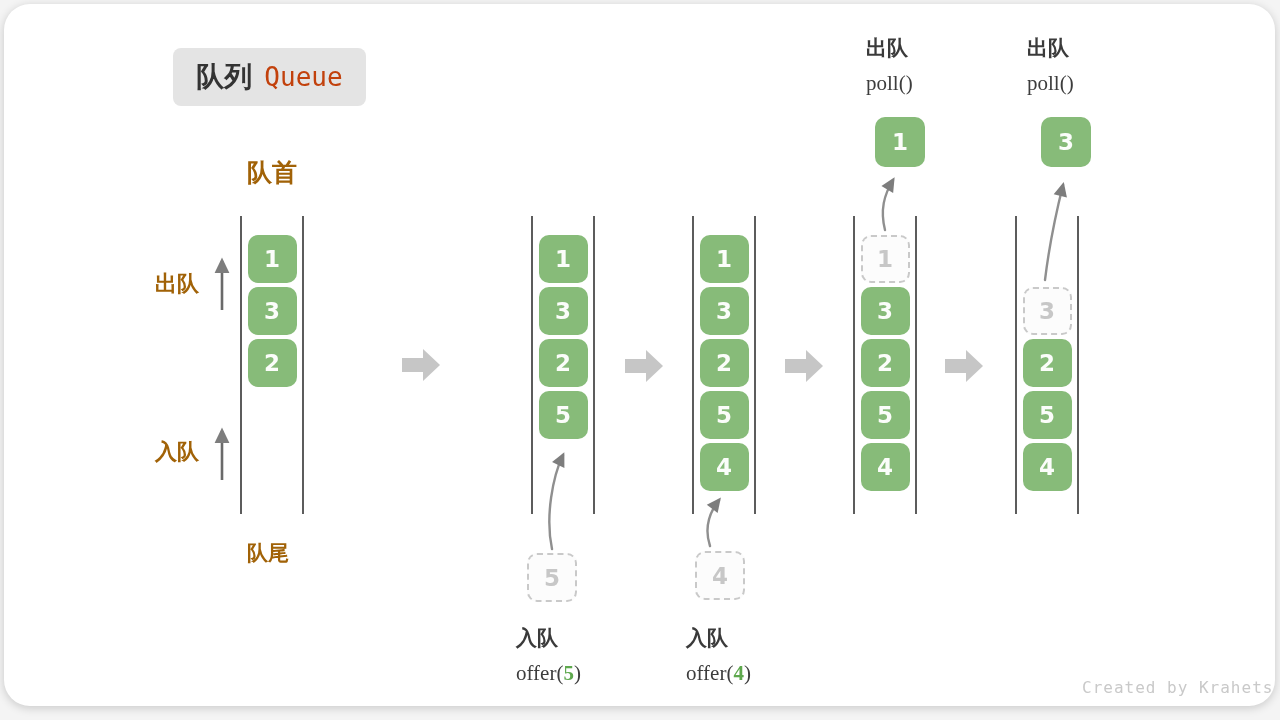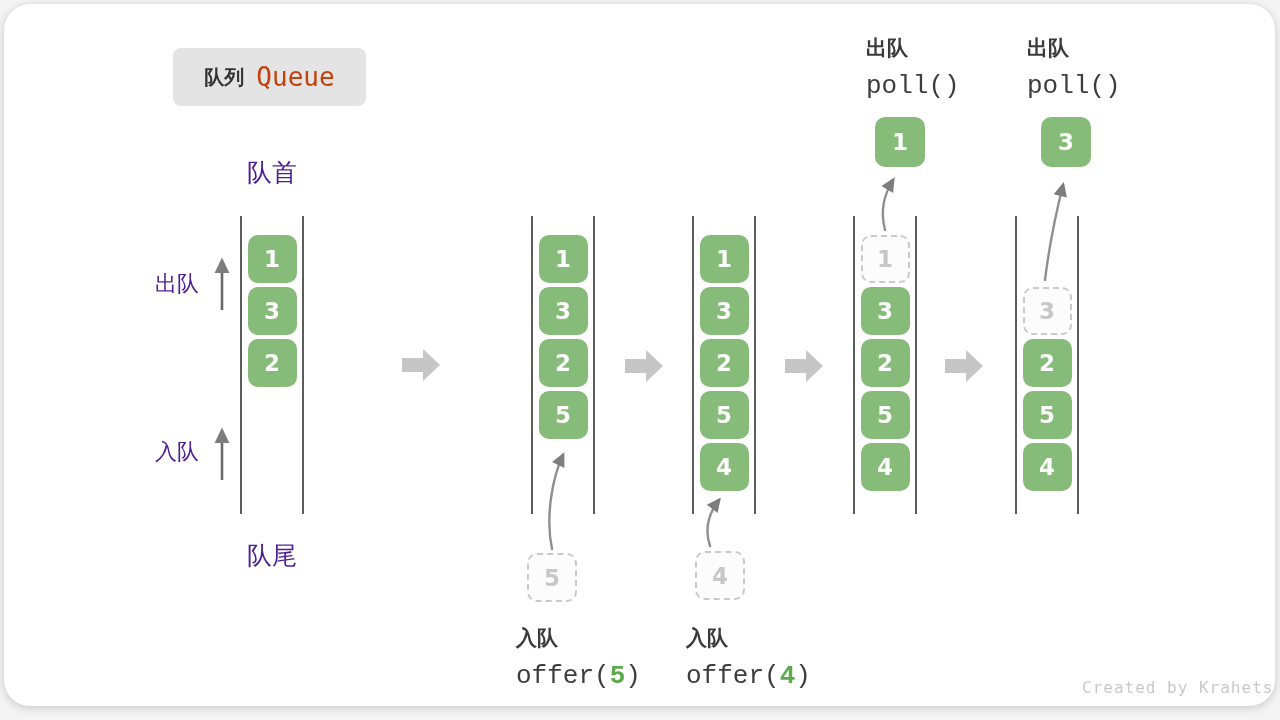--- a/index.html
+++ b/index.html
@@ -11,42 +11,42 @@
   .card {
     position: absolute; left: 4px; top: 4px; width: 1271px; height: 702px;
     background: #ffffff; border-radius: 26px;
     box-shadow: 0 2px 10px rgba(0,0,0,0.18);
   }
   .title-box {
     position: absolute; left: 169px; top: 44px; width: 193px; height: 58px;
     background: #e4e4e4; border-radius: 8px;
     display: flex; align-items: center; justify-content: center; gap: 12px;
   }
-  .title-zh { font-size: 20px; font-weight: bold; color: #333333; }
+  .title-zh { font-size: 28px; font-weight: bold; color: #333333; }
   .title-en { font-family: "DejaVu Sans Mono", monospace; font-size: 26px; color: #c2410c; }
-  .lbl { position: absolute; font-weight: normal; color: #4c1d95; white-space: nowrap; }
+  .lbl { position: absolute; font-weight: bold; color: #a16207; white-space: nowrap; }
   .lbl.front   { left: 243px; top: 152px; font-size: 25px; }
-  .lbl.rear    { left: 243px; top: 535px; font-size: 25px; }
+  .lbl.rear    { left: 243px; top: 535px; font-size: 21px; }
   .lbl.dequeue { left: 151px; top: 265px; font-size: 22px; }
   .lbl.enqueue { left: 151px; top: 433px; font-size: 22px; }
   .vline { position: absolute; width: 2px; background: #5c5c5c; }
   .box {
     position: absolute; border-radius: 10px;
     display: flex; align-items: center; justify-content: center;
     font-weight: bold; font-size: 23px;
     font-family: "DejaVu Sans", sans-serif;
     box-sizing: border-box;
   }
   .box.green { background: #87bb79; color: #fbfdfa; }
   .box.dashed { background: #fcfcfc; border: 2px dashed #c9c9c9; color: #c7c7c7; }
   .caption { position: absolute; white-space: nowrap; }
   .caption .action { font-size: 21px; font-weight: bold; color: #3a3a3a; }
   .caption .code {
-    margin-top: 9px; font-family: Liberation Mono, monospace;
-    font-size: 26px; color: #3d3d3d; font-weight: 500;
+    margin-top: 9px; font-family: Liberation Serif, serif;
+    font-size: 21px; color: #3d3d3d; font-weight: 500;
   }
   .caption .code .arg { font-weight: bold; }
   svg.overlay { position: absolute; left: 0; top: 0; pointer-events: none; }
   .watermark {
     position: absolute; left: 1078px; top: 674px;
     font-family: "DejaVu Sans Mono", monospace; font-size: 16px;
     color: #c9c9c9; letter-spacing: 1px;
   }
 </style>
 </head>

